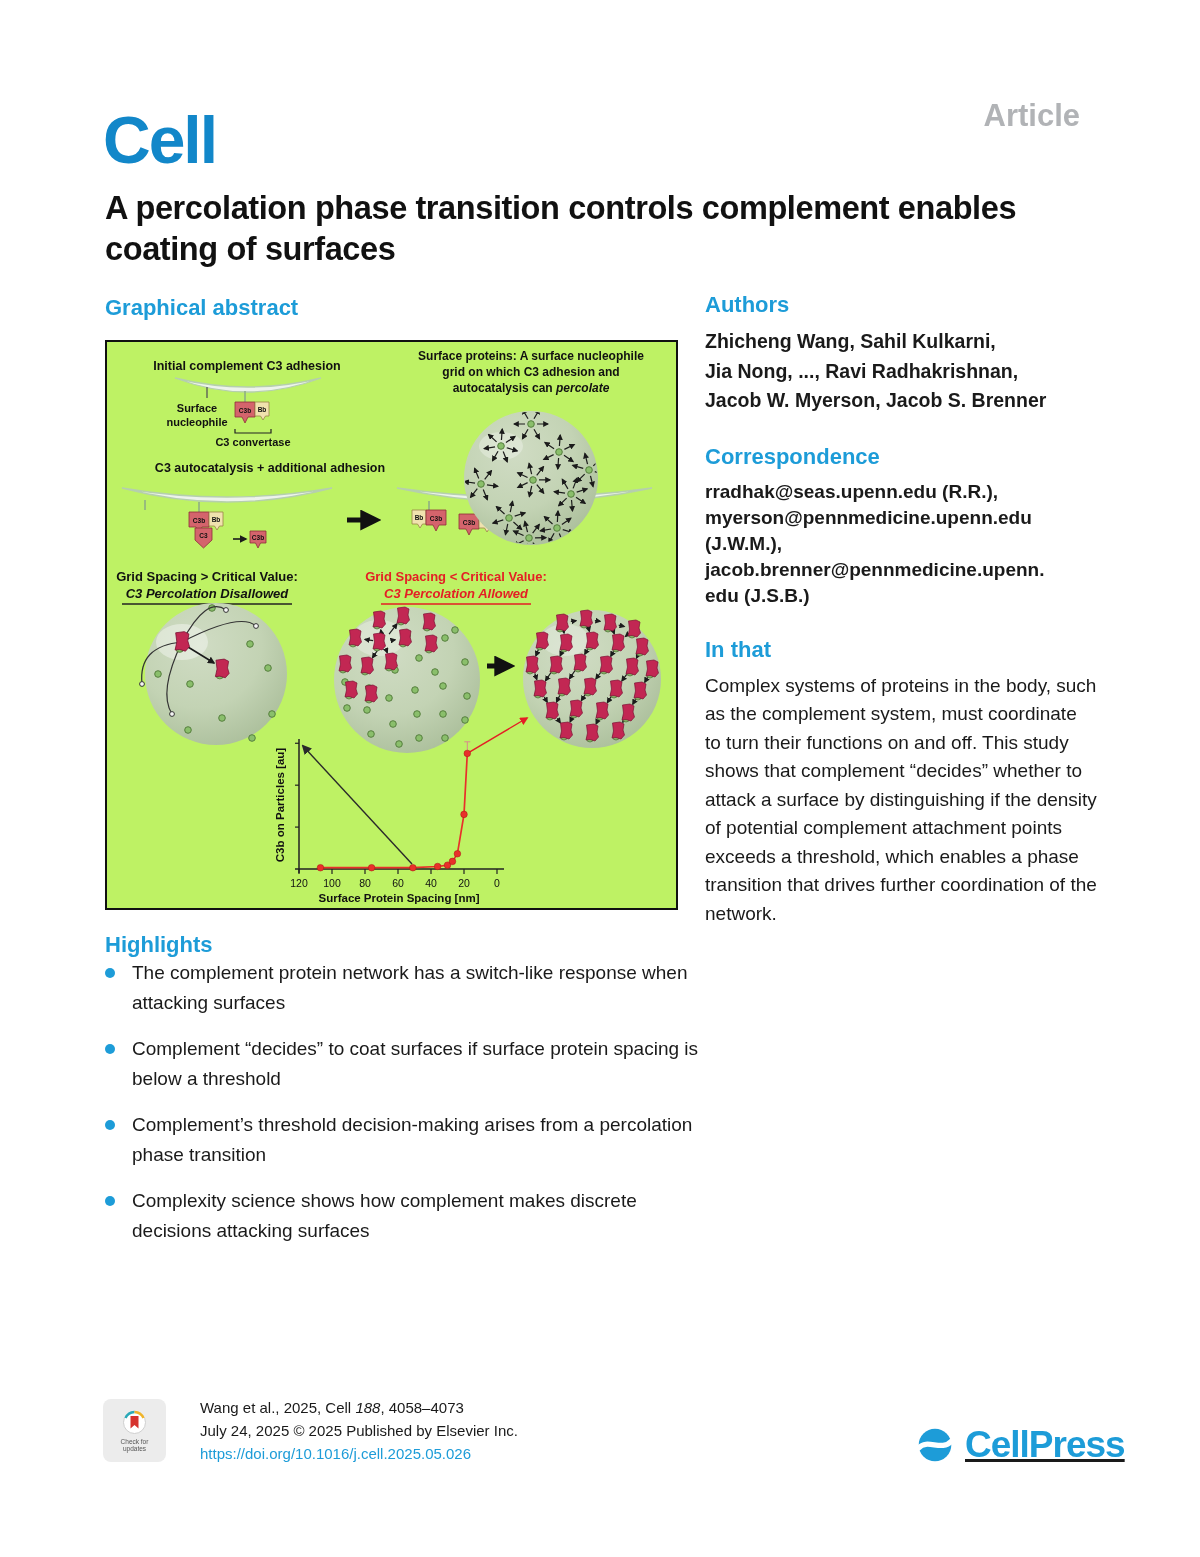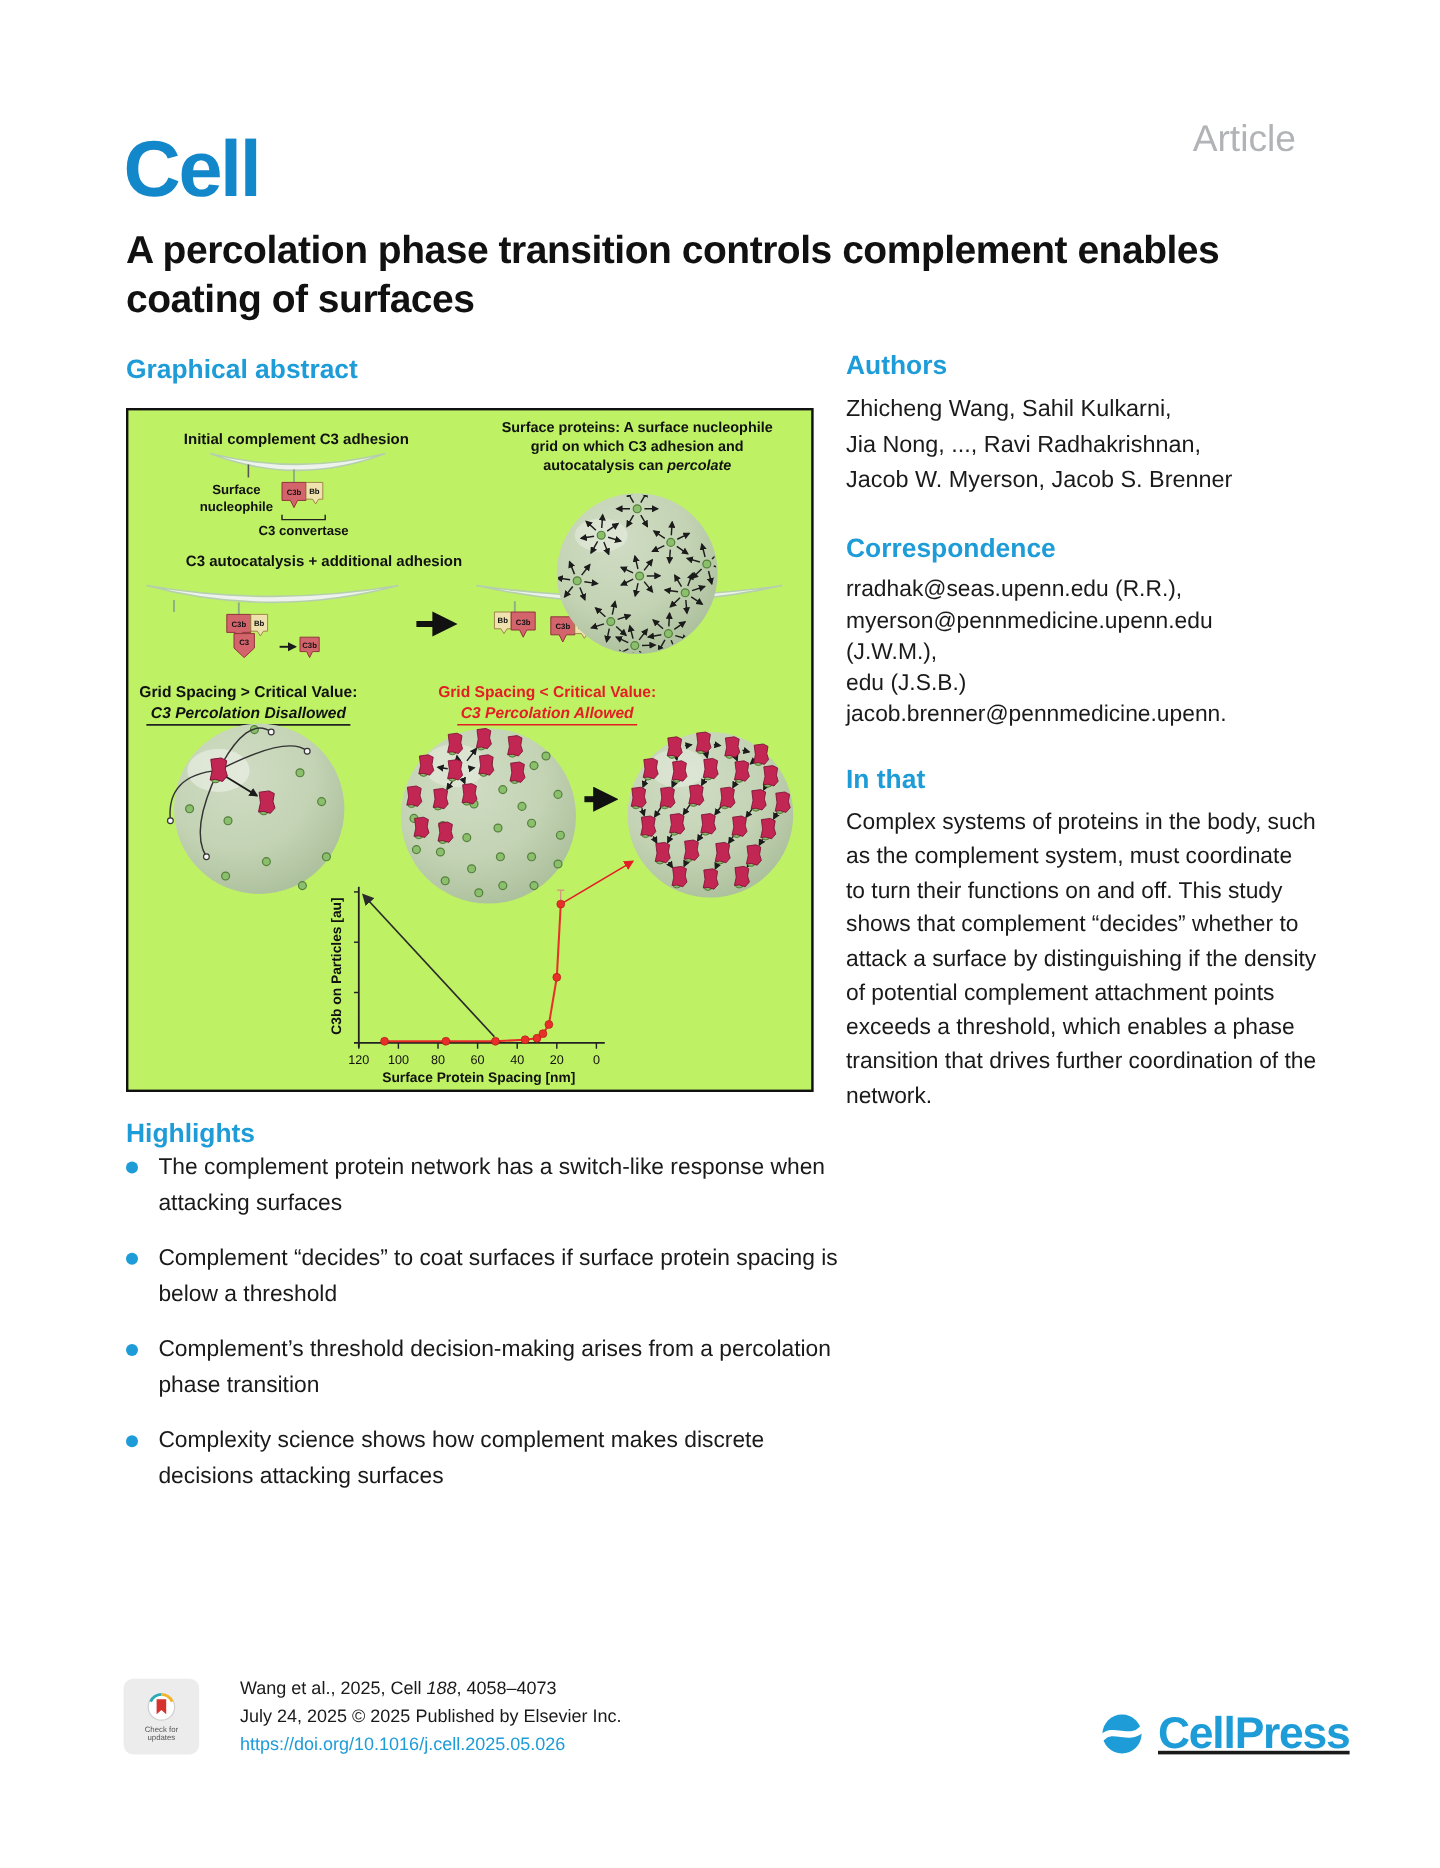--- a/index.html
+++ b/index.html
@@ -2,35 +2,35 @@
 <html><head>
 <meta charset="utf-8">
 <style>
   * { margin:0; padding:0; box-sizing:border-box; }
   body { width:1200px; height:1557px; background:#ffffff; position:relative;
          font-family:"Liberation Sans", sans-serif; color:#1a1a1a; overflow:hidden; }
   .abs { position:absolute; }
 
   .cell-logo { left:103px; top:102px; font-size:66px; font-weight:bold;
                color:#1287c9; letter-spacing:-2px; }
-  .article-type { top:98px; right:120px; font-size:31px; font-weight:normal; color:#b1b3b6;margin-left:20px; }
+  .article-type { top:98px; right:120px; font-size:31px; font-weight:bold; color:#b1b3b6;margin-left:20px; }
 
   .paper-title { left:105px; top:188px; width:1000px; font-size:32.5px; line-height:41px;
                  font-weight:bold; letter-spacing:-0.4px; color:#111; }
 
   .blue-h { font-size:22px; font-weight:600; color:#1d9cd8; }
 
   .ga-heading { left:105px; top:295px; }
   .figure-box { left:105px; top:340px; width:573px; height:570px; border:2.5px solid #111; background:#bef264;text-align:right; }
   .figure-box svg { width:100%; height:100%; display:block; }
 
   .right-col { left:705px; top:292px; width:392px; }
   .right-col h2 { margin:0 0 9px 0; }
   .right-col .block { margin-bottom:28px; }
-  .lines div { font-size:19.5px; line-height:29.5px; }
+  .lines div { font-size:19.5px; line-height:29.5px;font-weight:bold; }
   .corr .lines div { font-size:19px; line-height:26px; }
   .inbrief-text { font-size:19px; line-height:28.5px; }
 
   .highlights { left:105px; top:932px; width:605px; }
   .highlights ul { list-style:none; }
   .highlights li { display:flex; gap:17px; margin-bottom:16px; font-size:19px; line-height:30px; }
   .hl-dot { flex:0 0 10px; width:10px; height:10px; border-radius:50%; background:#1d9cd8; margin-top:10px; }
 
   .check-badge { left:103px; top:1399px; width:63px; height:63px; background:#ececec;
                  border-radius:8px; display:flex; flex-direction:column; align-items:center;
@@ -441,22 +441,22 @@
       <div>Jia Nong, ..., Ravi Radhakrishnan,</div>
       <div>Jacob W. Myerson, Jacob S. Brenner</div>
     </div>
   </div>
   <div class="block corr">
     <h2 class="blue-h">Correspondence</h2>
     <div class="lines">
       <div>rradhak@seas.upenn.edu (R.R.),</div>
       <div>myerson@pennmedicine.upenn.edu</div>
       <div>(J.W.M.),</div>
+      <div>jacob.brenner@pennmedicine.upenn.</div>
       <div>edu (J.S.B.)</div>
-      <div>jacob.brenner@pennmedicine.upenn.</div>
     </div>
   </div>
   <div class="block">
     <h2 class="blue-h">In that</h2>
     <p class="inbrief-text">Complex systems of proteins in the body, such as the complement system, must coordinate to turn their functions on and off. This study shows that complement “decides” whether to attack a surface by distinguishing if the density of potential complement attachment points exceeds a threshold, which enables a phase transition that drives further coordination of the network.</p>
   </div>
 </div>
 
 <div class="abs highlights">
   <h2 class="blue-h">Highlights</h2>

